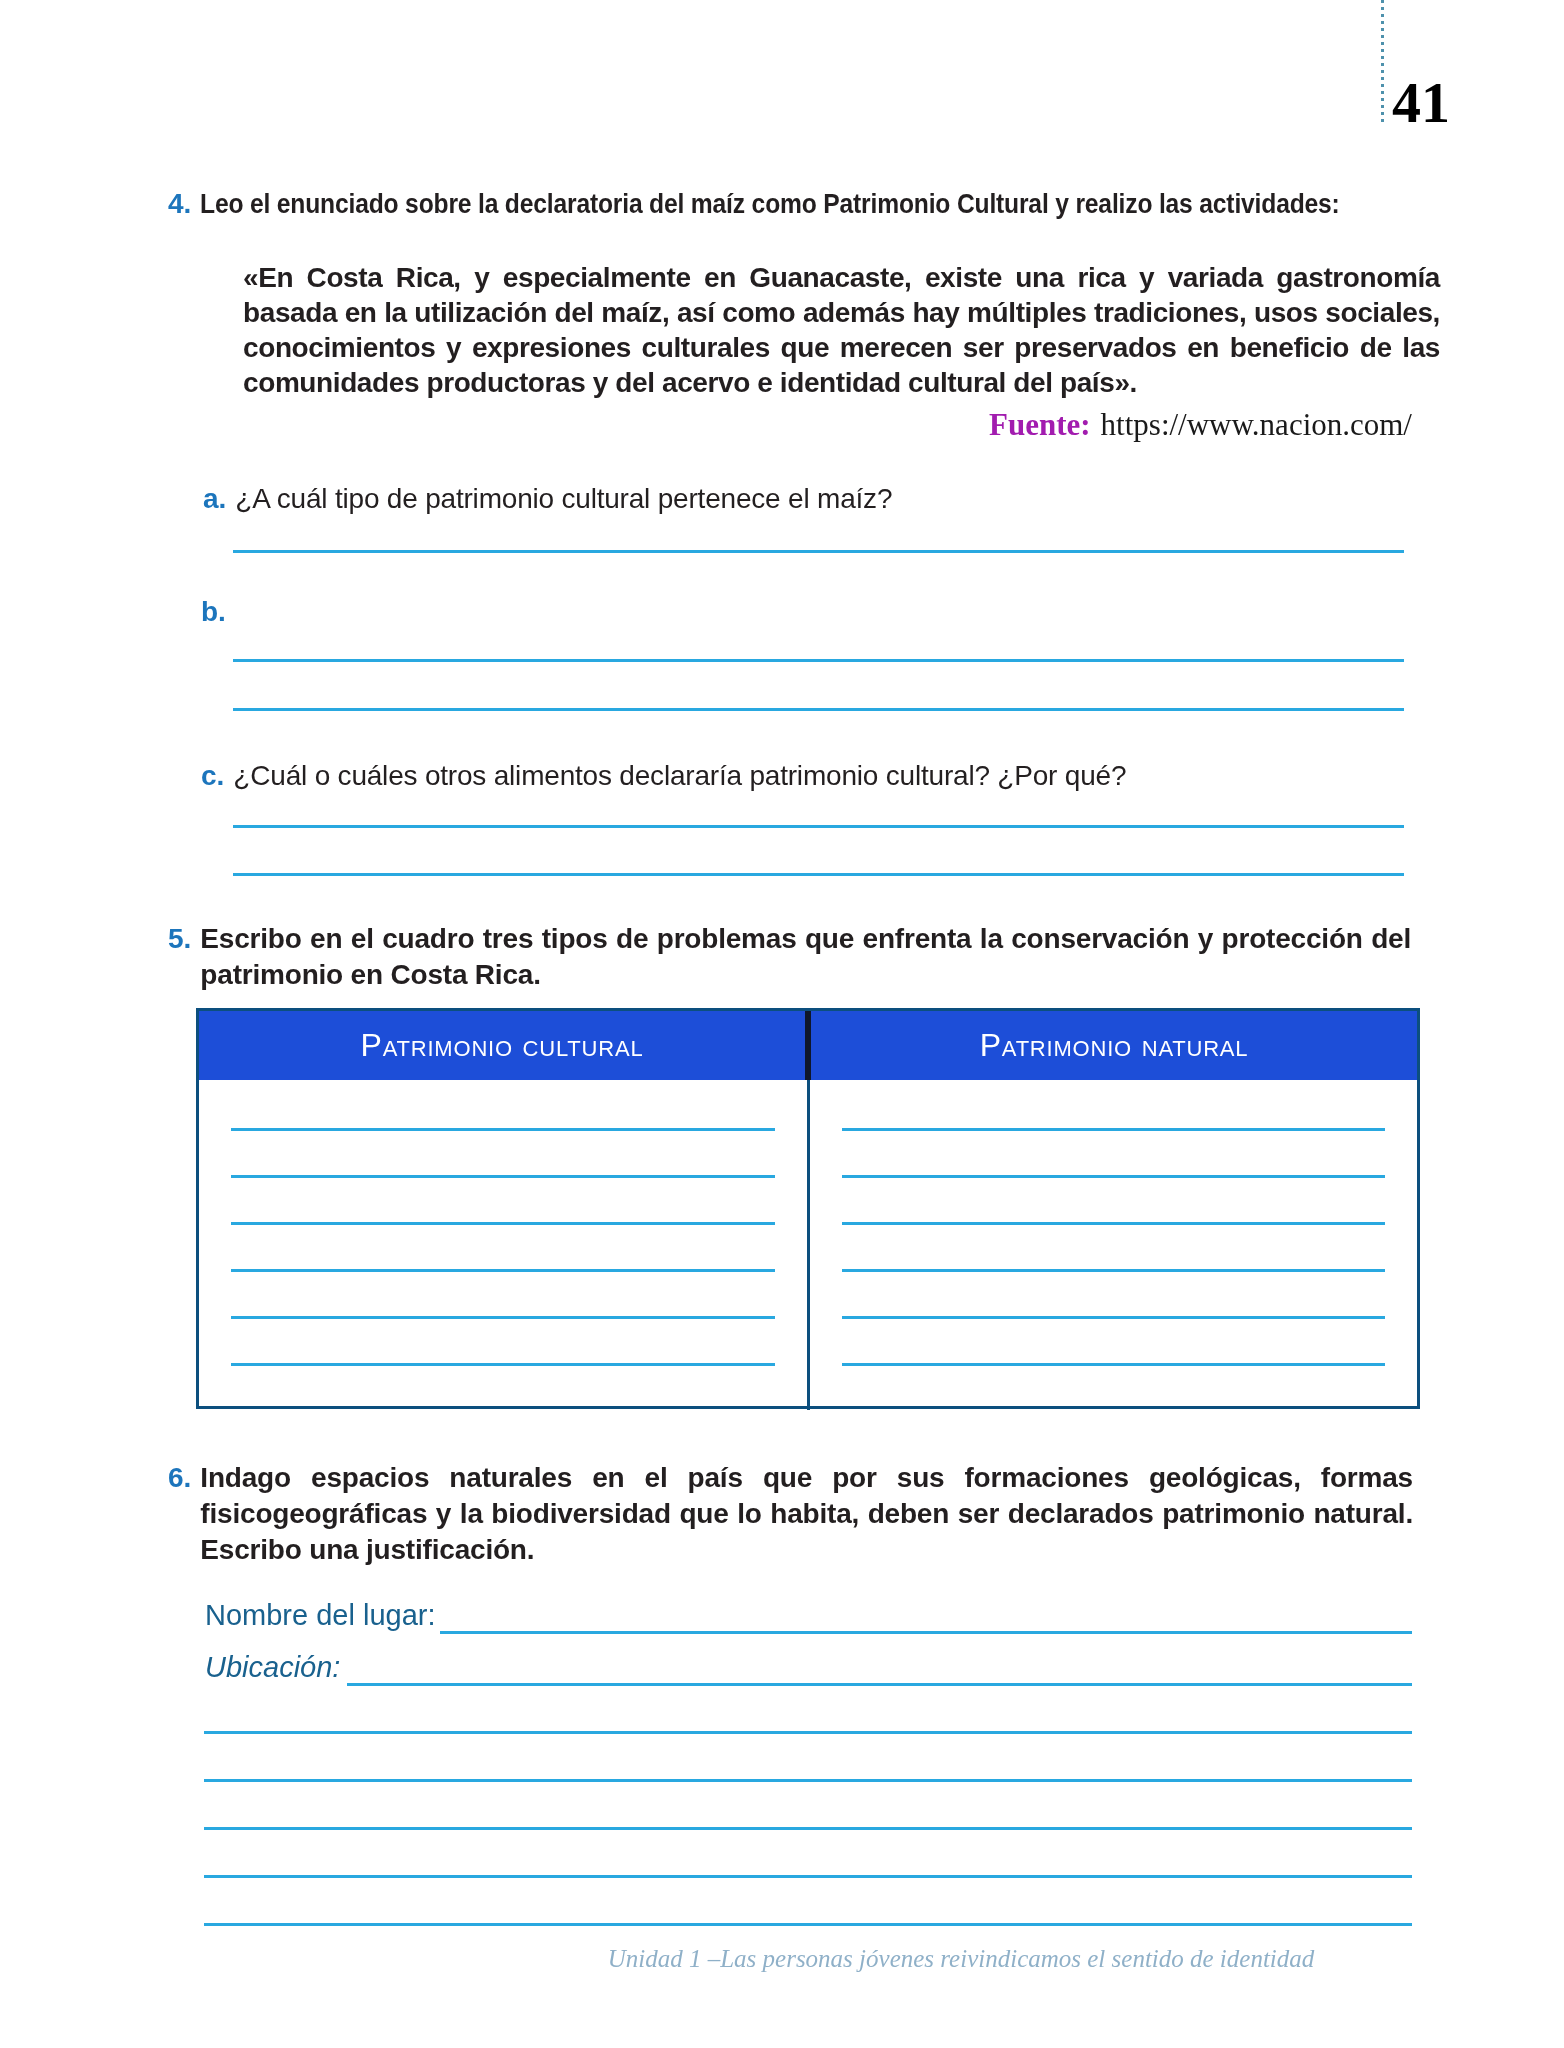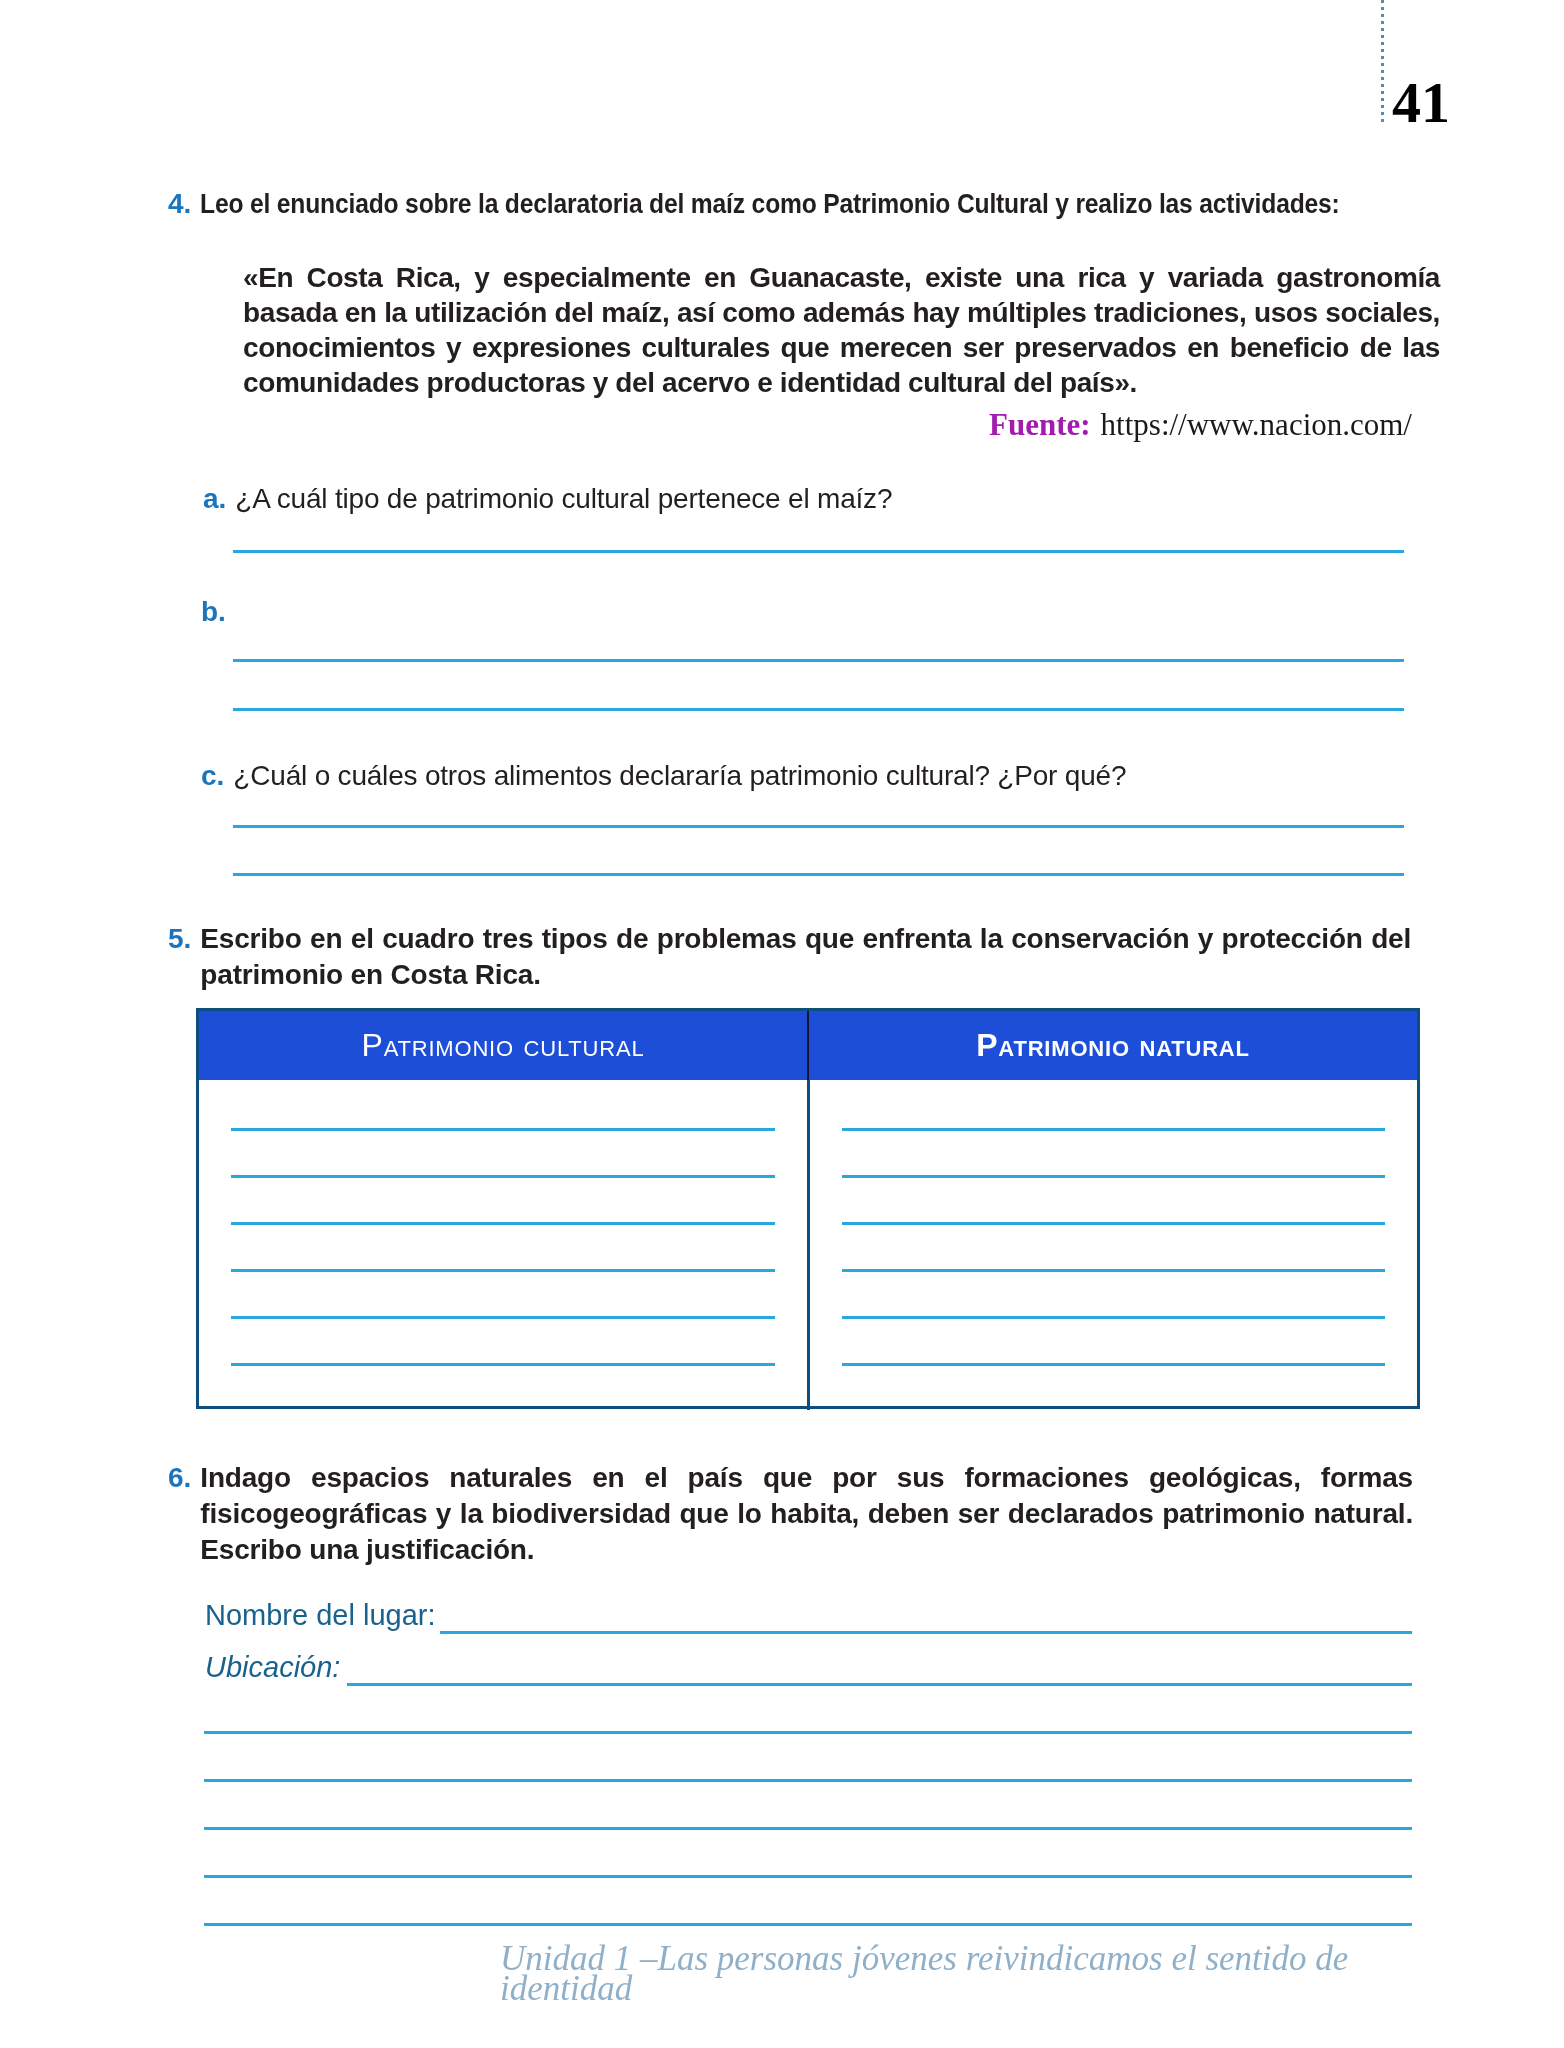--- a/index.html
+++ b/index.html
@@ -44,36 +44,36 @@
   
   .h-table{
     position:absolute;left:196px;top:1008px;width:1224px;height:401px;
     border:3px solid #0c4f7e;box-sizing:border-box;display:flex;flex-direction:column;
   }
   .t-head{display:flex;height:69px;background:#1d4ed8;flex:0 0 auto;}
   .t-head .th{
     flex:1 1 0;display:flex;align-items:center;justify-content:center;
     color:#ffffff;font-variant:small-caps;font-size:32px;letter-spacing:0.8px;
   }
-  .t-head .th + .th{border-left:2px solid #0f172a;font-weight:bold;}
+  .t-head .th + .th{border-left:6px solid #0f172a;}
   .t-body{flex:1 1 auto;display:flex;}
   .t-col{flex:1 1 0;padding:48px 32px 0 32px;}
   .t-col + .t-col{border-left:3px solid #0c4f7e;}
   .t-line{height:3px;background:#29a8e0;margin-bottom:44px;}
   
   .field-label{
     position:absolute;font-size:29px;line-height:34px;color:#19618e;
   }
   #nombre-label{left:205px;top:1598px;}
   #ubicacion-label{left:205px;top:1650px;font-style:italic;}
   
   .footer{
-    position:absolute;left:500px;top:1944px;width:922px;text-align:left;
+    position:absolute;left:500px;top:1944px;width:922px;text-align:center;
     font-family:"Liberation Serif",serif;font-style:italic;
-    font-size:35px;line-height:30px;color:#8fb0c8;
+    font-size:25px;line-height:30px;color:#8fb0c8;
   }
 </style>
 </head>
 <body>
 
 <div class="page">
 
   <div class="dotted-rule"></div>
   <div class="page-num">41</div>
 

